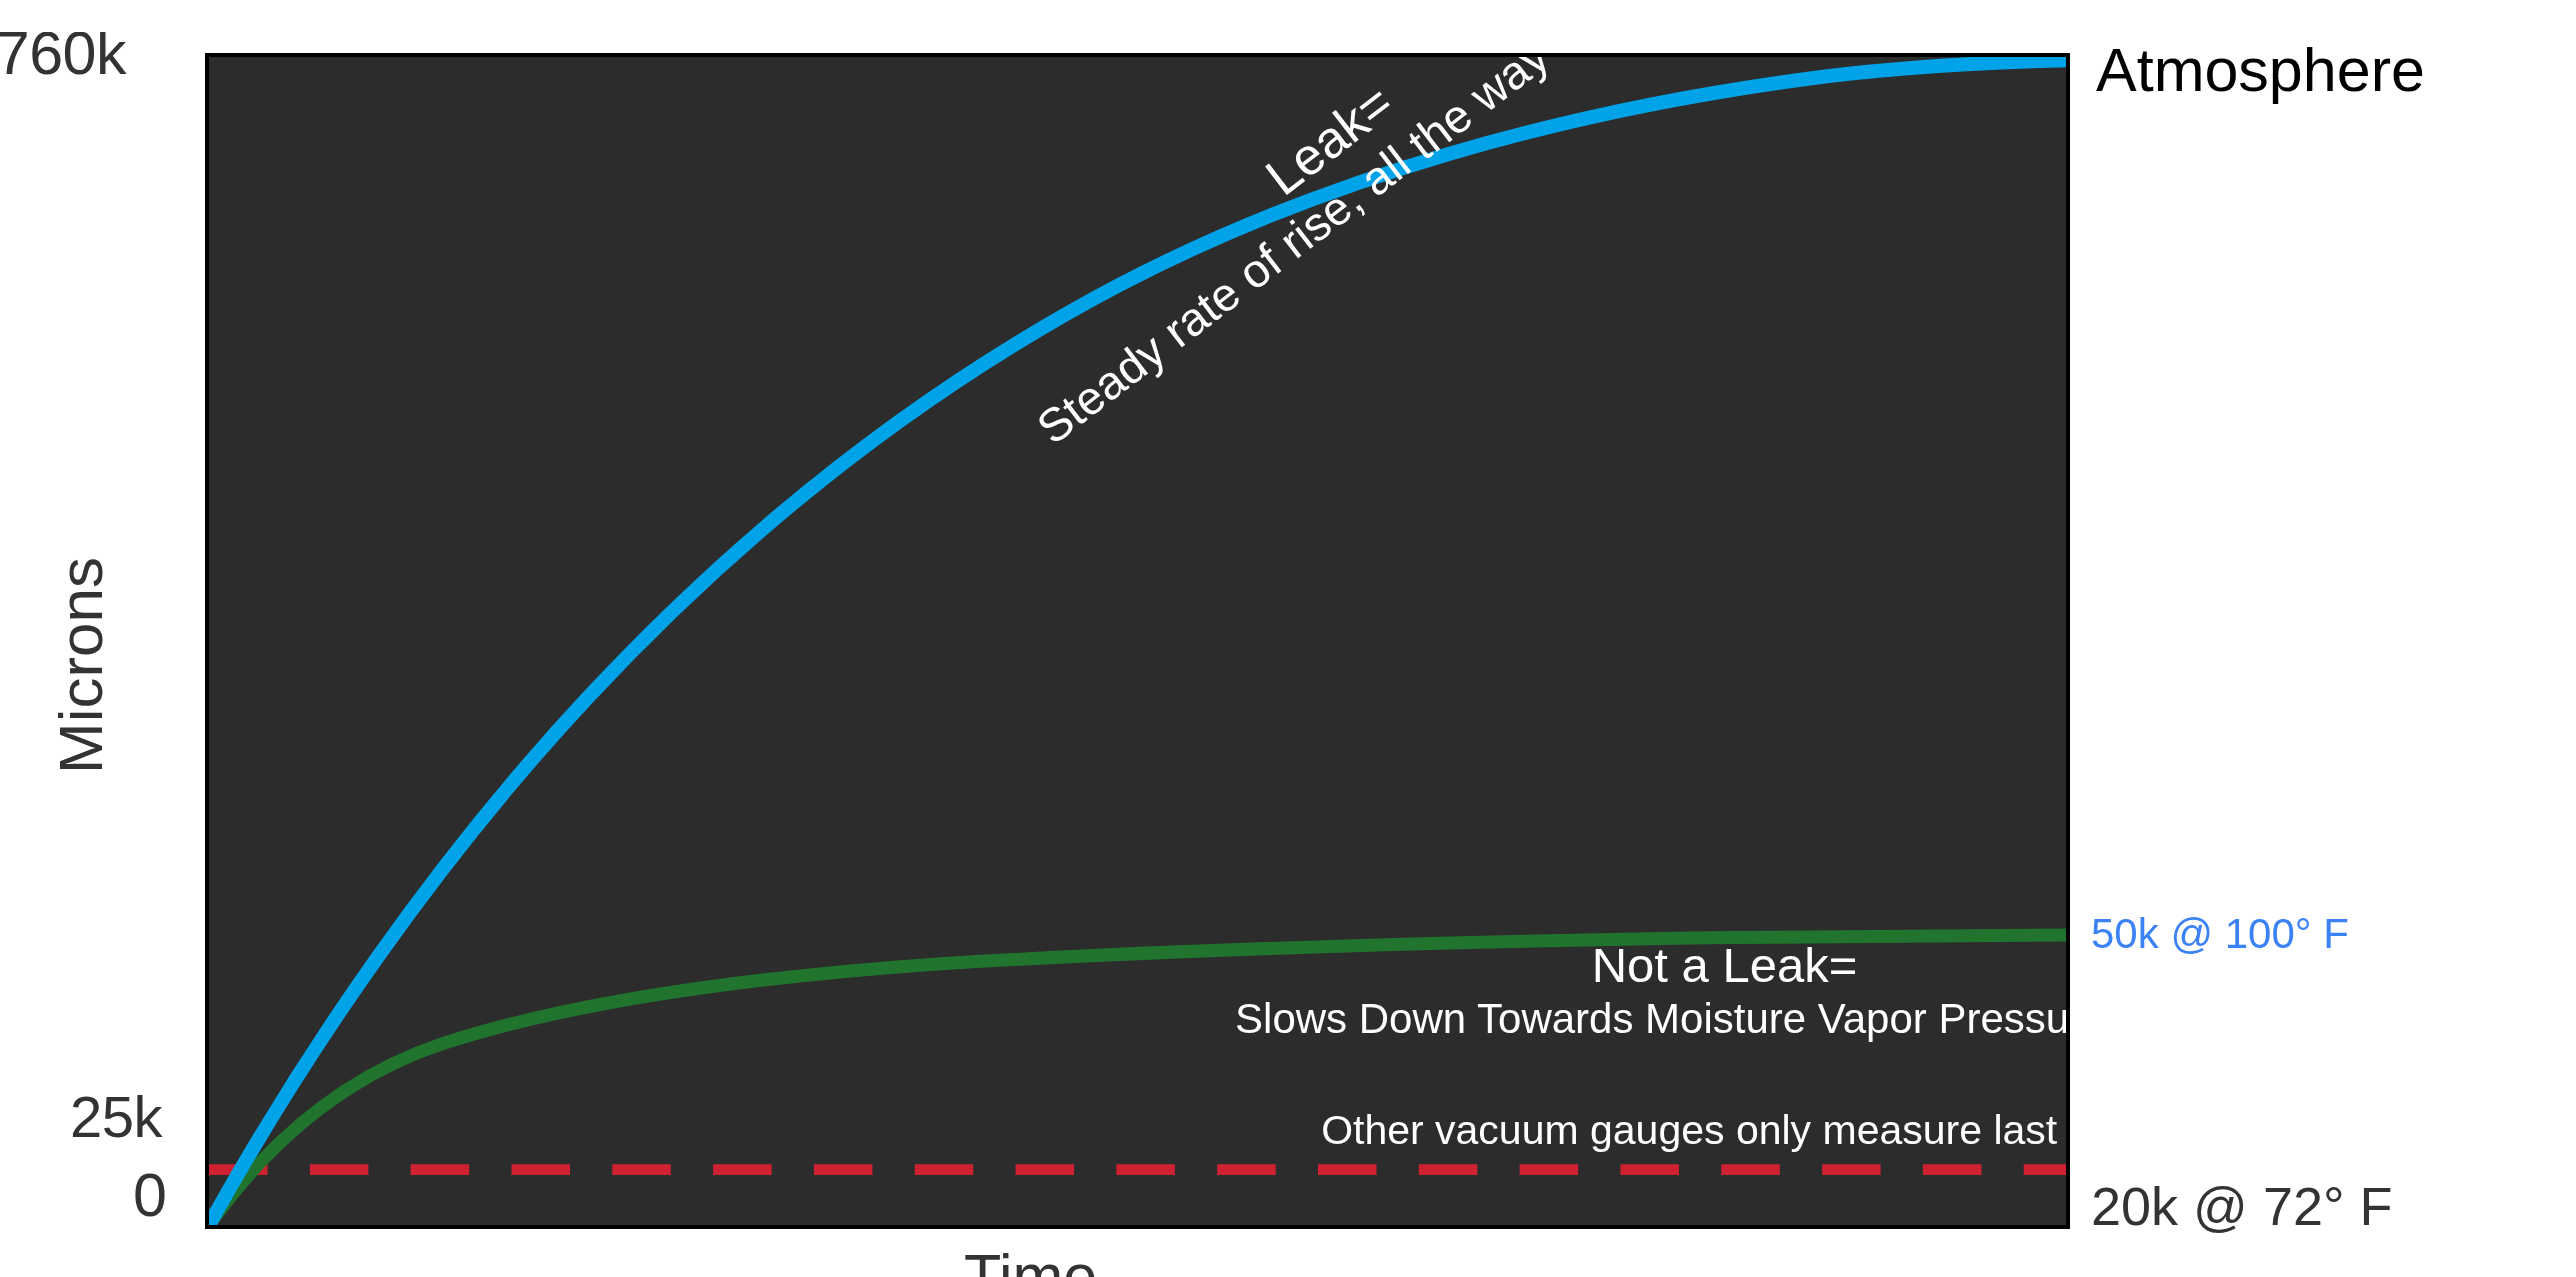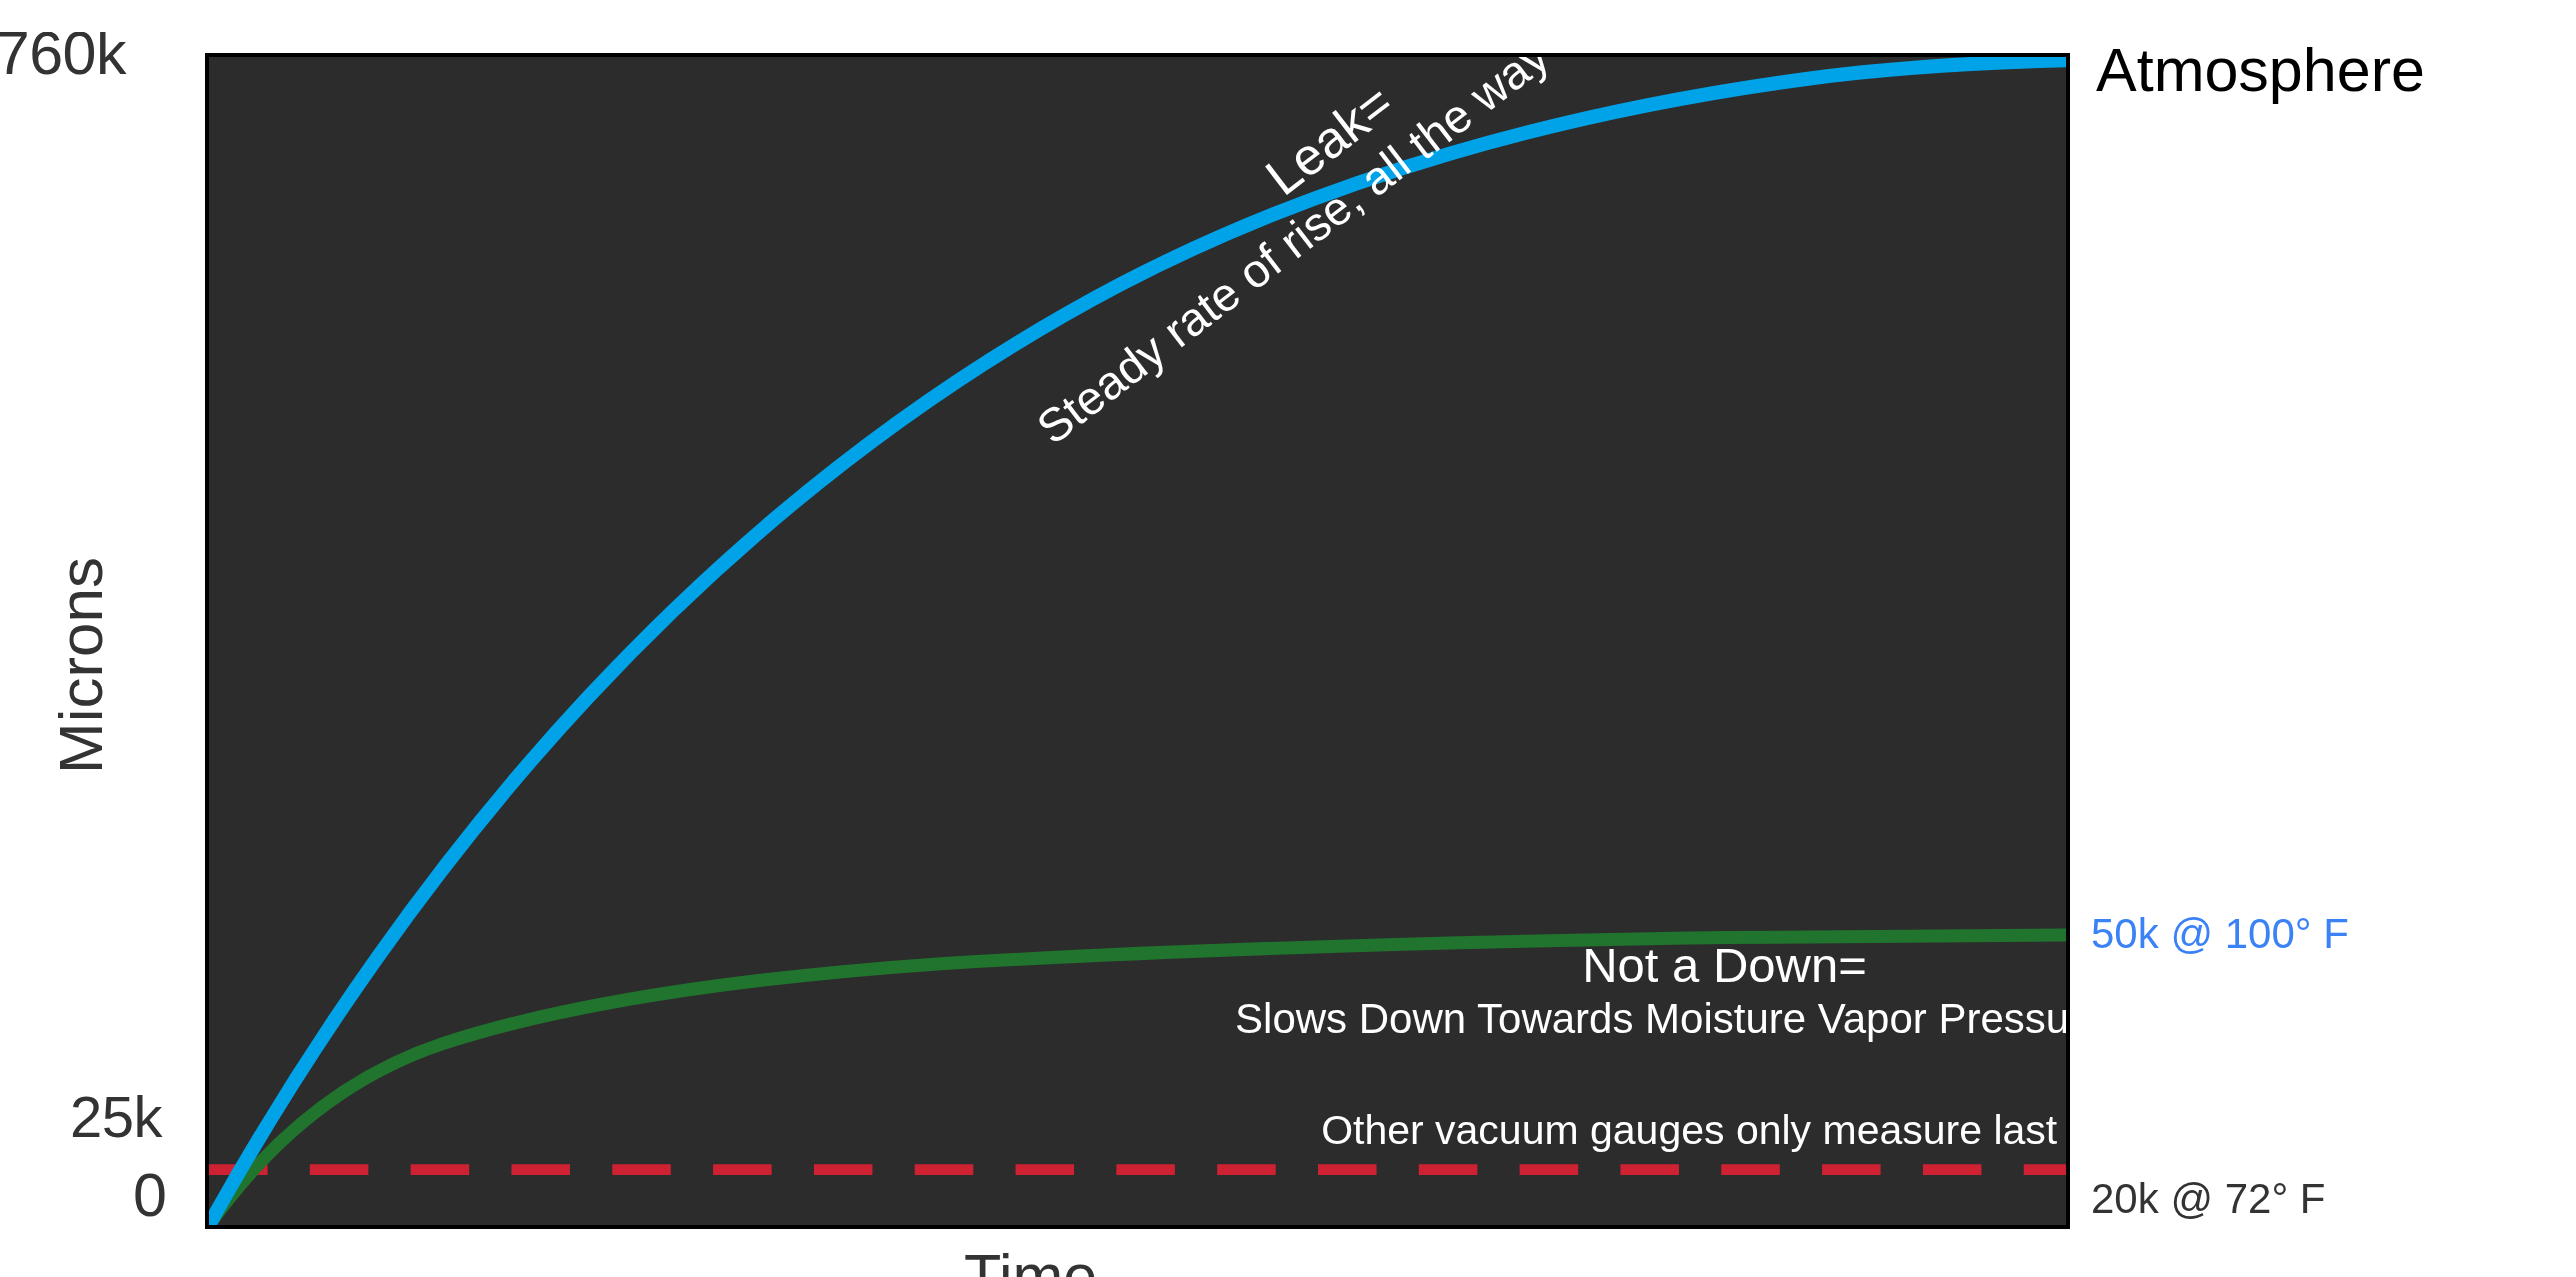--- a/index.html
+++ b/index.html
@@ -102,21 +102,21 @@
     left: 2091px;
     top: 878px;
     font-size: 42px;
     color: #3b82f6;
     white-space: nowrap;
   }
   #label-20k {
     position: absolute;
     left: 2091px;
     top: 1143px;
-    font-size: 42px;
+    font-size: 54px;
     color: #333333;
     white-space: nowrap;
   }
   #vapor-box {
     position: absolute;
     left: 2067px;
     top: 947px;
     width: 488px;
     height: 183px;
     border: 4.9px solid #21742d;
@@ -210,21 +210,21 @@
                C 2060 222, 2500 100, 2950 40
                C 3100 20, 3270 10, 3426 6" fill="none" stroke="#00a3e8" stroke-width="26" stroke-linecap="round"></path>
     </svg>
 
     <div class="plot-note" id="leak-note">
       <div class="ln1">Leak=</div>
       <div class="ln2">Steady rate of rise, all the way to Atmosphere</div>
     </div>
 
     <div class="plot-note" id="notaleak-note">
-      <div class="nl1">Not a Down=</div>
+      <div class="nl1">Not a Leak=</div>
       <div class="nl2">Slows Down Towards Moisture Vapor Pressure Point</div>
     </div>
 
     <div class="plot-note" id="gauge-note">Other vacuum gauges only measure last 3%</div>
   </div>
 
   <div id="atmosphere-label">Atmosphere</div>
   <div id="label-50k">50k @ 100° F</div>
   <div id="label-20k">20k @ 72° F</div>
 

